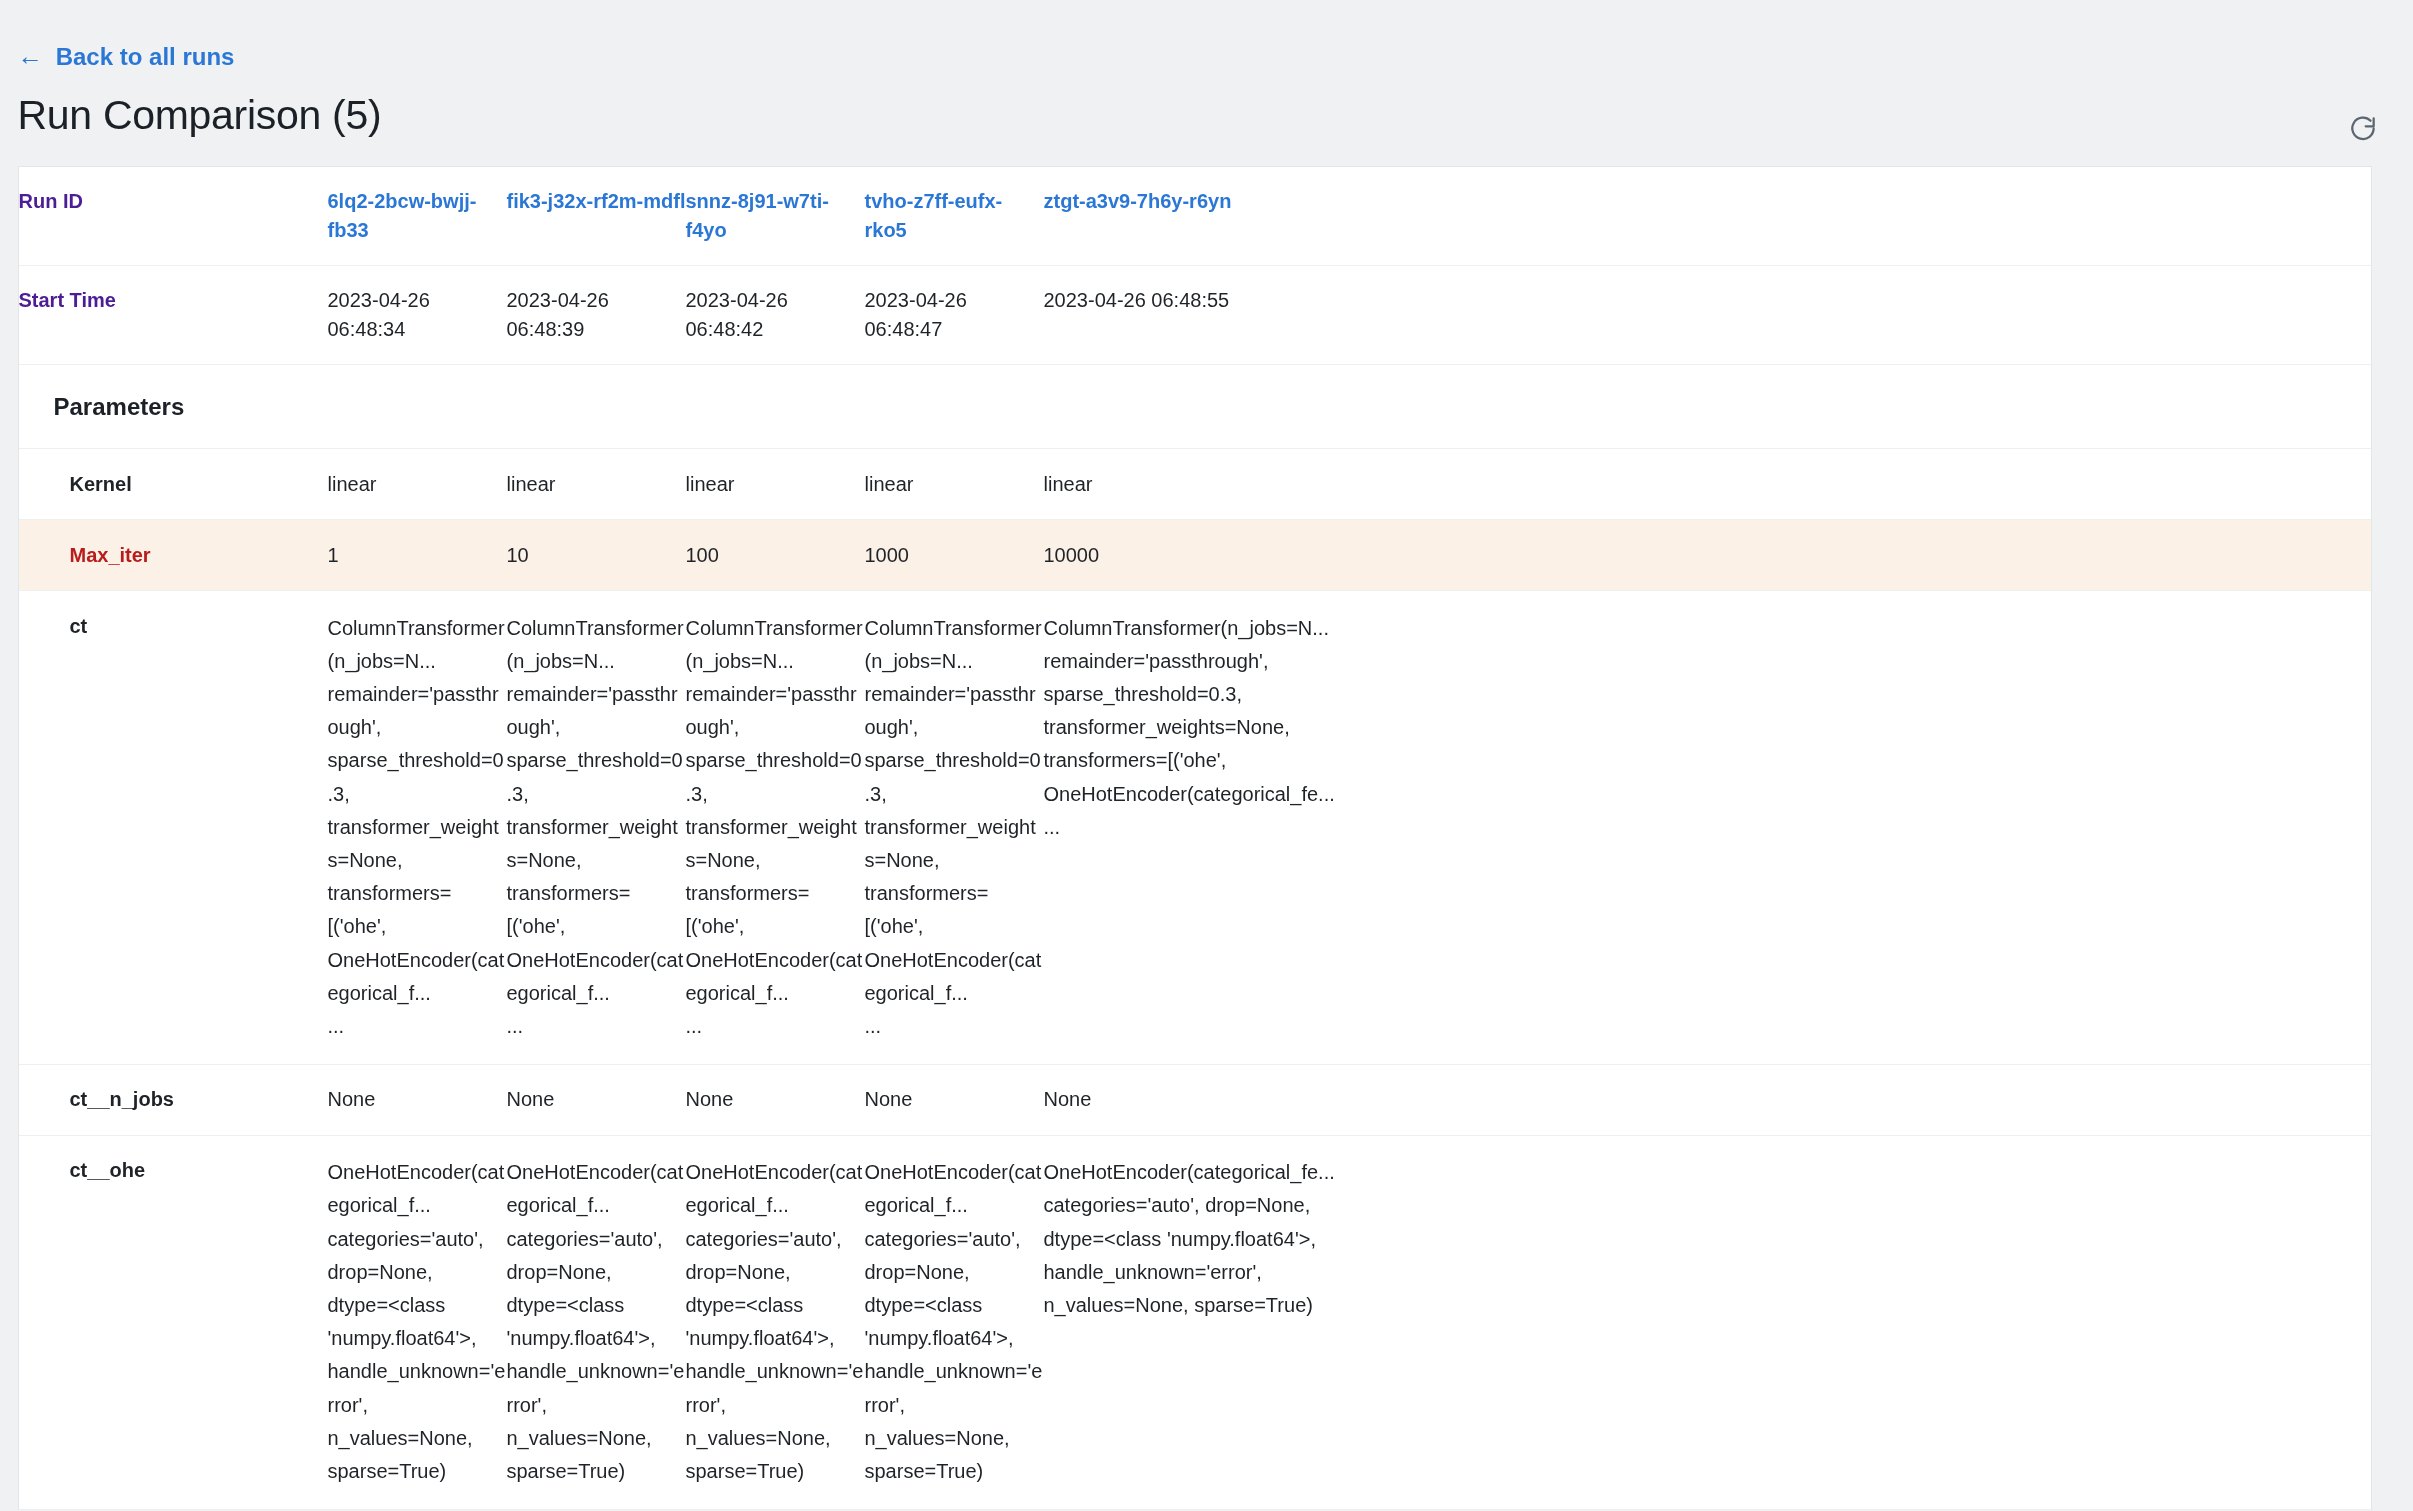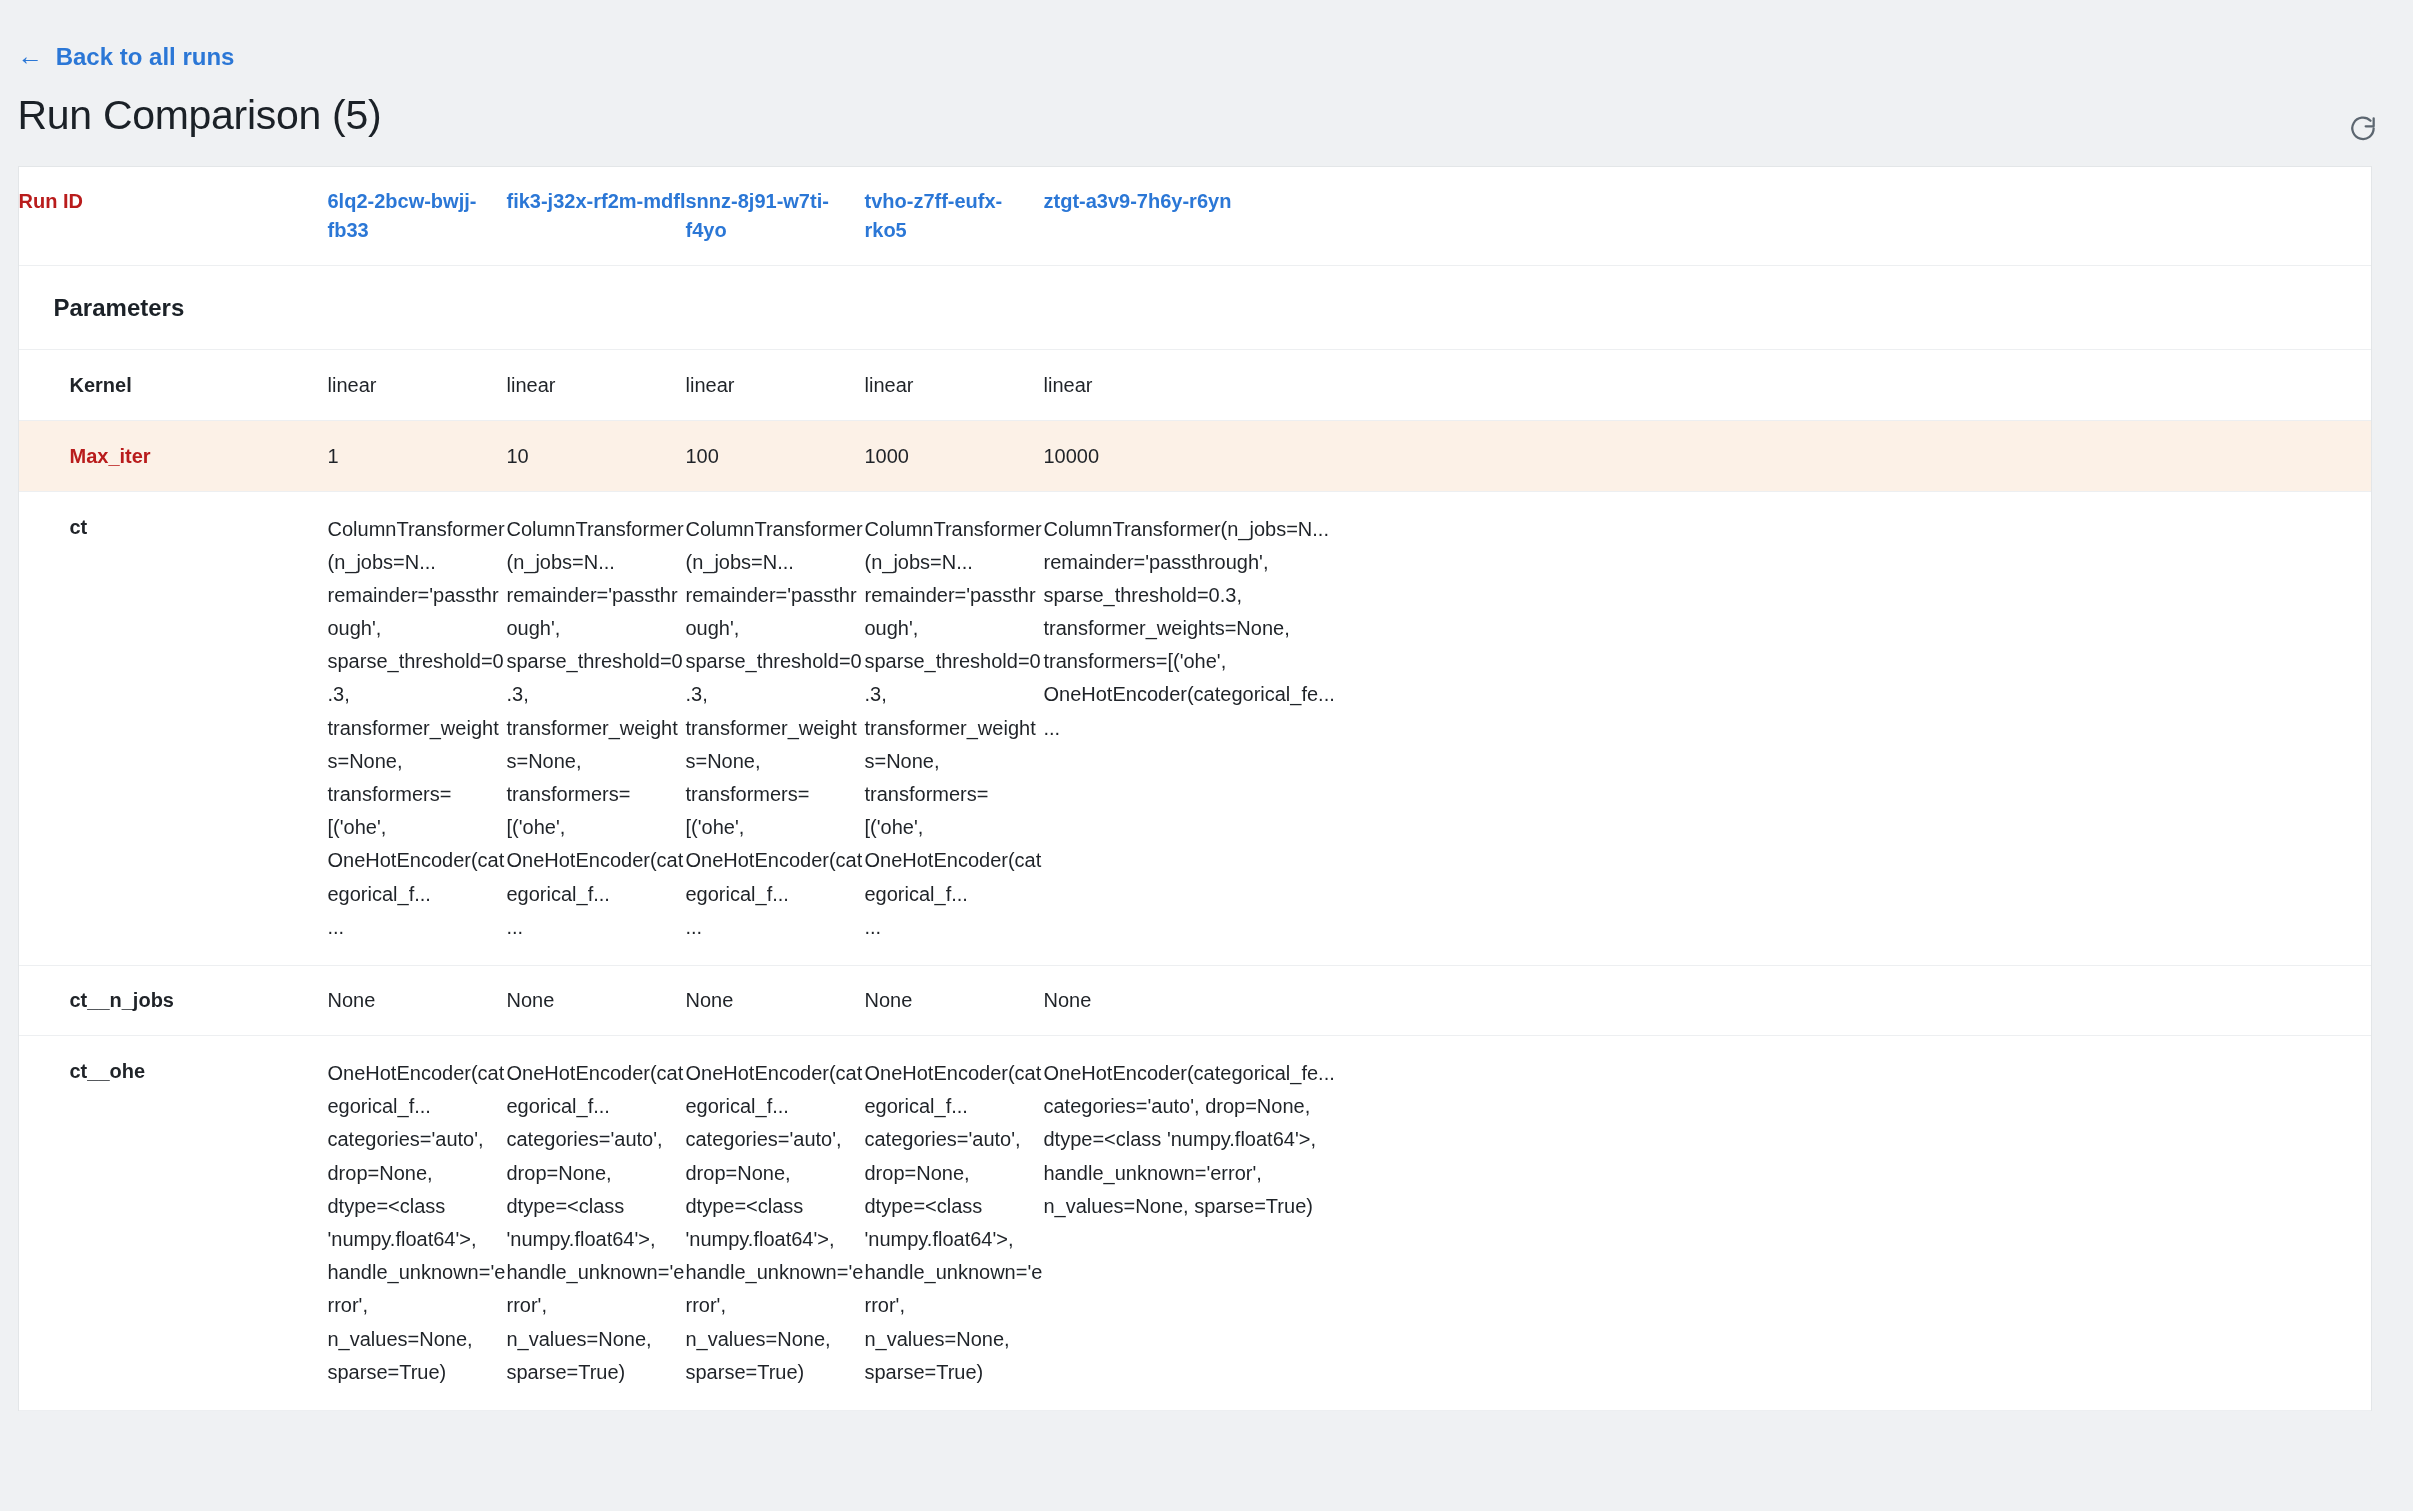--- a/index.html
+++ b/index.html
@@ -92,21 +92,21 @@
     word-break: break-word;
   }
   td.label {
     padding-left: 35px;
     font-weight: 700;
     color: #57626d;
     font-size: 20px;
   }
   td.label.indent { padding-left: 51px; }
   td.val { padding-right: 20.7px; }
-  tr.hdr td.label { color: #b91c1c; }
+  tr.hdr td.label { color: #4c1d95; }
   tr.hdr td.val a,
   .runid {
     color: #2b77d6;
     font-weight: 700;
     text-decoration: none;
     cursor: pointer;
   }
   tr.section td {
     padding: 25.5px 0 24px 35px;
     font-size: 24px;
@@ -151,20 +151,28 @@
       </colgroup>
       <tbody>
           <tr class="hdr">
             <td class="label">Run ID</td>
             <td class="val"><a class="runid">6lq2-2bcw-bwjj-fb33</a></td>
             <td class="val"><a class="runid">fik3-j32x-rf2m-mdfl</a></td>
             <td class="val"><a class="runid">snnz-8j91-w7ti-f4yo</a></td>
             <td class="val"><a class="runid">tvho-z7ff-eufx-rko5</a></td>
             <td class="val"><a class="runid">ztgt-a3v9-7h6y-r6yn</a></td>
           </tr>
+          <tr class="hdr">
+            <td class="label">Start Time</td>
+            <td class="val">2023-04-26 06:48:34</td>
+            <td class="val">2023-04-26 06:48:39</td>
+            <td class="val">2023-04-26 06:48:42</td>
+            <td class="val">2023-04-26 06:48:47</td>
+            <td class="val">2023-04-26 06:48:55</td>
+          </tr>
           <tr class="section">
             <td colspan="6">Parameters</td>
           </tr>
           <tr>
             <td class="label indent">Kernel</td>
             <td class="val">linear</td>
             <td class="val">linear</td>
             <td class="val">linear</td>
             <td class="val">linear</td>
             <td class="val">linear</td>

